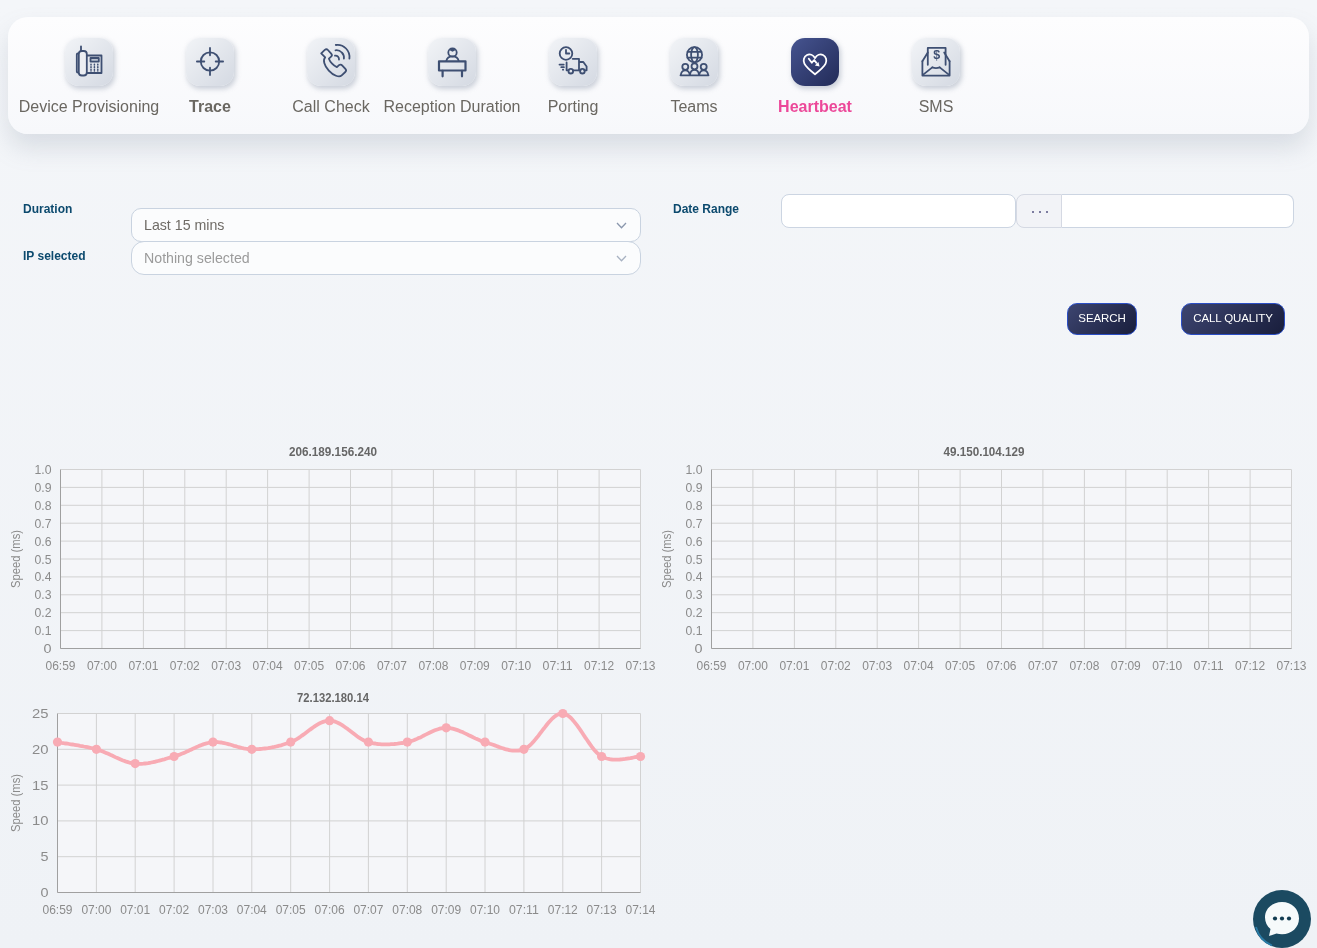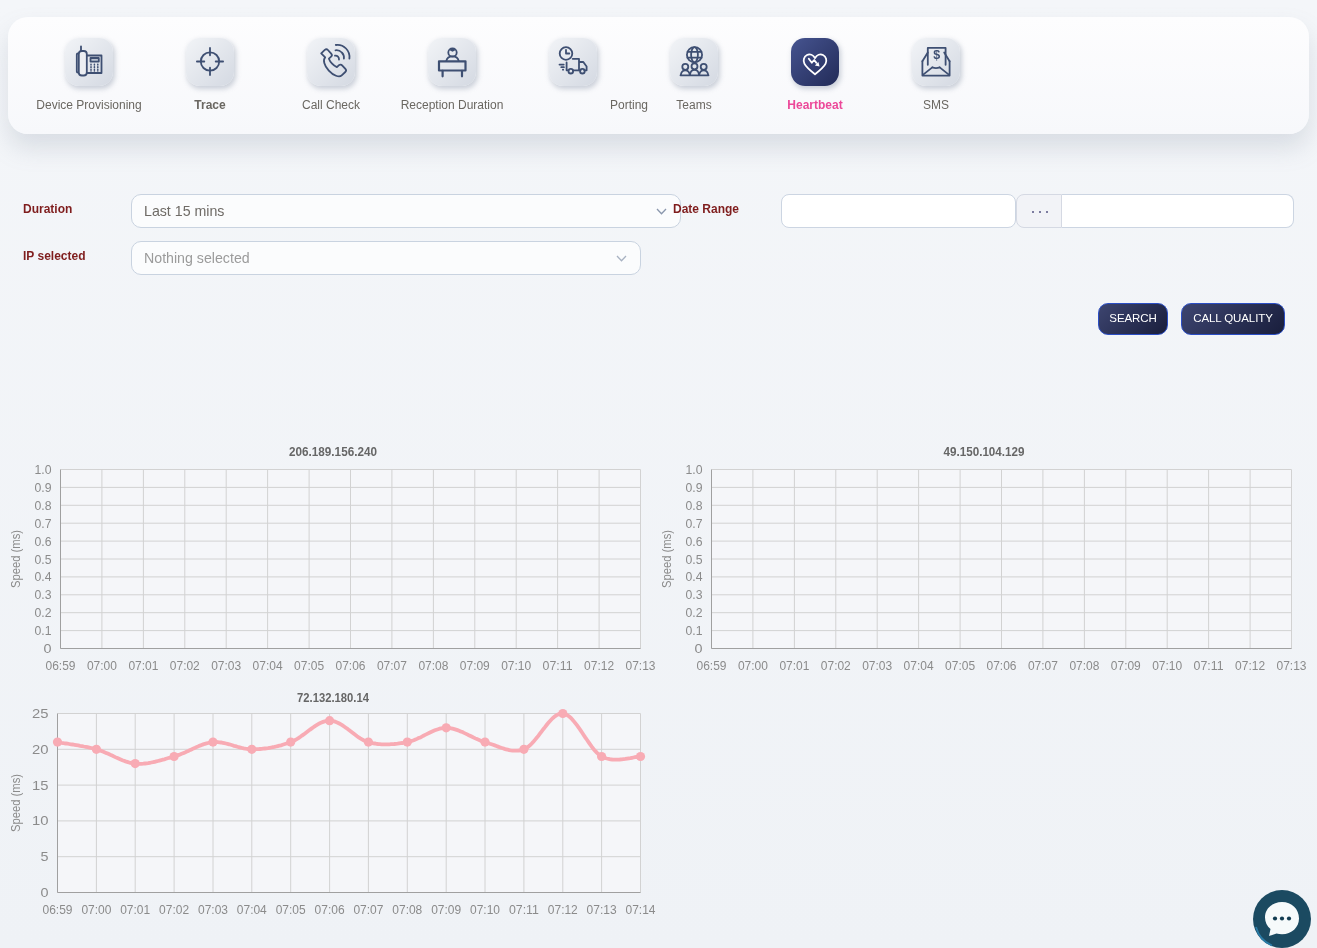--- a/index.html
+++ b/index.html
@@ -18,24 +18,24 @@
 .tile-wrap { position:absolute; top:38px; text-align:center; }
 .tile {
   width:48px; height:48px; margin:0 auto; border-radius:14px;
   background:linear-gradient(135deg,#f2f4f7 0%,#d4d9e2 100%);
   box-shadow:1.5px 2.5px 5px rgba(145,155,172,0.45);
   display:flex; align-items:center; justify-content:center;
 }
 .tile.active {
   background:linear-gradient(135deg,#465490 0%,#222b58 100%);
 }
-.tile-label { margin-top:12px; font-size:12px; color:#6a6761; }
+.tile-label { margin-top:12px; font-size:16px; color:#6a6761; }
 .tile-label.active { color:#ec4899; font-weight:bold; }
 
-.flabel { position:absolute; font-size:12px; font-weight:bold; color:#7f1d1d; }
+.flabel { position:absolute; font-size:12px; font-weight:bold; color:#0c4a6e; }
 .sel {
   position:absolute; height:34px; background:#fbfcfd;
   border:1px solid #c9d3e0; border-radius:10px;
   font-size:14.2px; line-height:32px; padding-left:12px; color:#6f6b66;
 }
 .sel svg.chev { position:absolute; right:13px; top:13px; }
 .inp {
   position:absolute; height:34px; background:#fff;
   border:1px solid #ccd5e2;
 }
@@ -101,21 +101,21 @@
         <svg width="48" height="48" viewBox="0 0 48 48" fill="none" stroke="#3e4f72" stroke-width="1.8" stroke-linecap="round" stroke-linejoin="round">
           <circle cx="24.5" cy="14.5" r="4.2"></circle>
           <path d="M21.2 12 a4.2 4.2 0 0 1 6.6 0 l-3.3 1.7 z" fill="#3e4f72" stroke="none"></path>
           <path d="M18.3 23 c0.6-3 3-4.6 6.2-4.6 3.2 0 5.6 1.6 6.2 4.6"></path>
           <rect x="11" y="23.3" width="26.5" height="9.2" stroke-width="2.2"></rect>
           <path d="M14.6 32.8 V38.3 M34 32.8 V38.3" stroke-width="2.2"></path>
         </svg>
       </div>
       <div class="tile-label">Reception Duration</div>
     </div>
-<div class="tile-wrap" style="left:498px; width:150px;text-align:right;">
+<div class="tile-wrap" style="left:498px; width:150px;">
       <div class="tile">
         <svg width="48" height="48" viewBox="0 0 48 48" fill="none" stroke="#3e4f72" stroke-width="1.8" stroke-linecap="round" stroke-linejoin="round">
           <circle cx="17" cy="15.5" r="6.3"></circle>
           <path d="M17 11.8 V15.5 H20.3"></path>
           <path d="M23.7 20.8 H30 V32.3 M30 24 h4.3 l3.3 4.5 v3.8 h-2.3"></path>
           <path d="M17.6 24.5 V32.3 H19.5 M24 32.3 H31.5"></path>
           <circle cx="21.8" cy="33.2" r="2.3"></circle>
           <circle cx="33.4" cy="33.2" r="2.3"></circle>
           <path d="M10.5 26.6 h4.2 M12.3 29.2 h2.6 M13.9 31.7 h0.3"></path>
         </svg>
@@ -158,36 +158,36 @@
           <path d="M11.2 36.6 L20.3 29.4 M36.8 36.6 L27.7 29.4"></path>
           <path d="M20.3 29.4 Q24 30.9 27.7 29.4" fill="none"></path>
           <text x="24.7" y="21.3" font-size="12.5" font-weight="bold" fill="#3e4f72" stroke="none" text-anchor="middle" font-family="Liberation Sans">$</text>
         </svg>
       </div>
       <div class="tile-label">SMS</div>
     </div>
 </div>
 
 <div class="flabel" style="left:23px; top:202px;">Duration</div>
-<div class="sel" style="left:131px; top:194px; width:550px;">Last 15 mins<svg class="chev" width="11" height="7" viewBox="0 0 11 7">
+<div class="sel" style="left:131px; top:208px; width:510px;">Last 15 mins<svg class="chev" width="11" height="7" viewBox="0 0 11 7">
       <path d="M1 1 L5.5 5.7 L10 1" stroke="#8a97ad" stroke-width="1.3" fill="none"></path>
     </svg></div>
 <div class="flabel" style="left:673px; top:202px;">Date Range</div>
 <div class="inp" style="left:781px; top:194px; width:235px; border-radius:8px;"></div>
 <div class="dots-btn">
     <i style="left:15px;"></i>
     <i style="left:21.8px;"></i>
     <i style="left:28.6px;"></i>
   </div>
 <div class="inp" style="left:1062px; top:194px; width:232px; border-radius:0 8px 8px 0; border-left:none;"></div>
 <div class="flabel" style="left:23px; top:249px;">IP selected</div>
-<div class="sel" style="left:131px; top:241px; width:510px; color:#9b9b9b;">Nothing selected<svg class="chev" width="11" height="7" viewBox="0 0 11 7">
+<div class="sel" style="left:131px; top:241px; width:510px; color:#9b9b9b;border-radius:13px;">Nothing selected<svg class="chev" width="11" height="7" viewBox="0 0 11 7">
       <path d="M1 1 L5.5 5.7 L10 1" stroke="#a8b2c2" stroke-width="1.3" fill="none"></path>
     </svg></div>
-<div class="btn" style="left:1098px; top:303px; width:70px;">SEARCH</div>
+<div class="btn" style="left:1067px; top:303px; width:70px;">SEARCH</div>
 <div class="btn" style="left:1181px; top:303px; width:104px;">CALL QUALITY</div>
 
 <div id="charts">
 <svg style="position:absolute;left:0px;top:440px;" width="666" height="240" viewBox="0 0 666 240">
 <rect x="60.5" y="29.5" width="580.0" height="179.0" fill="#f5f6f9"></rect>
 <text x="333.0" y="16.0" font-size="13.5" fill="#666666" font-weight="bold" text-anchor="middle" textLength="88" lengthAdjust="spacingAndGlyphs">206.189.156.240</text>
 <line x1="60.5" y1="29.5" x2="640.5" y2="29.5" stroke="#d2d2d2" stroke-width="1"></line>
 <text x="51.5" y="34.0" font-size="13.5" fill="#8b8b8b" text-anchor="end" textLength="17" lengthAdjust="spacingAndGlyphs">1.0</text>
 <line x1="60.5" y1="47.4" x2="640.5" y2="47.4" stroke="#d2d2d2" stroke-width="1"></line>
 <text x="51.5" y="51.9" font-size="13.5" fill="#8b8b8b" text-anchor="end" textLength="17" lengthAdjust="spacingAndGlyphs">0.9</text>

